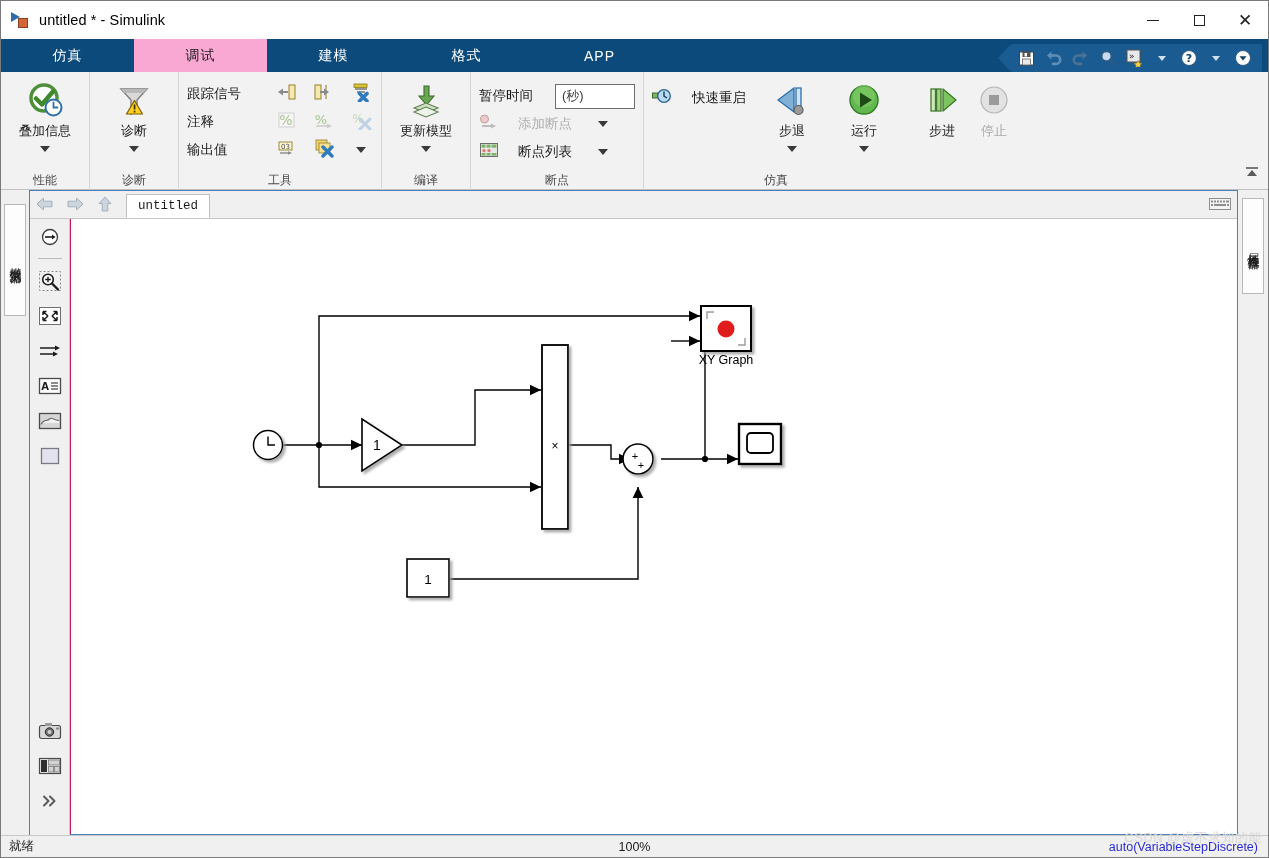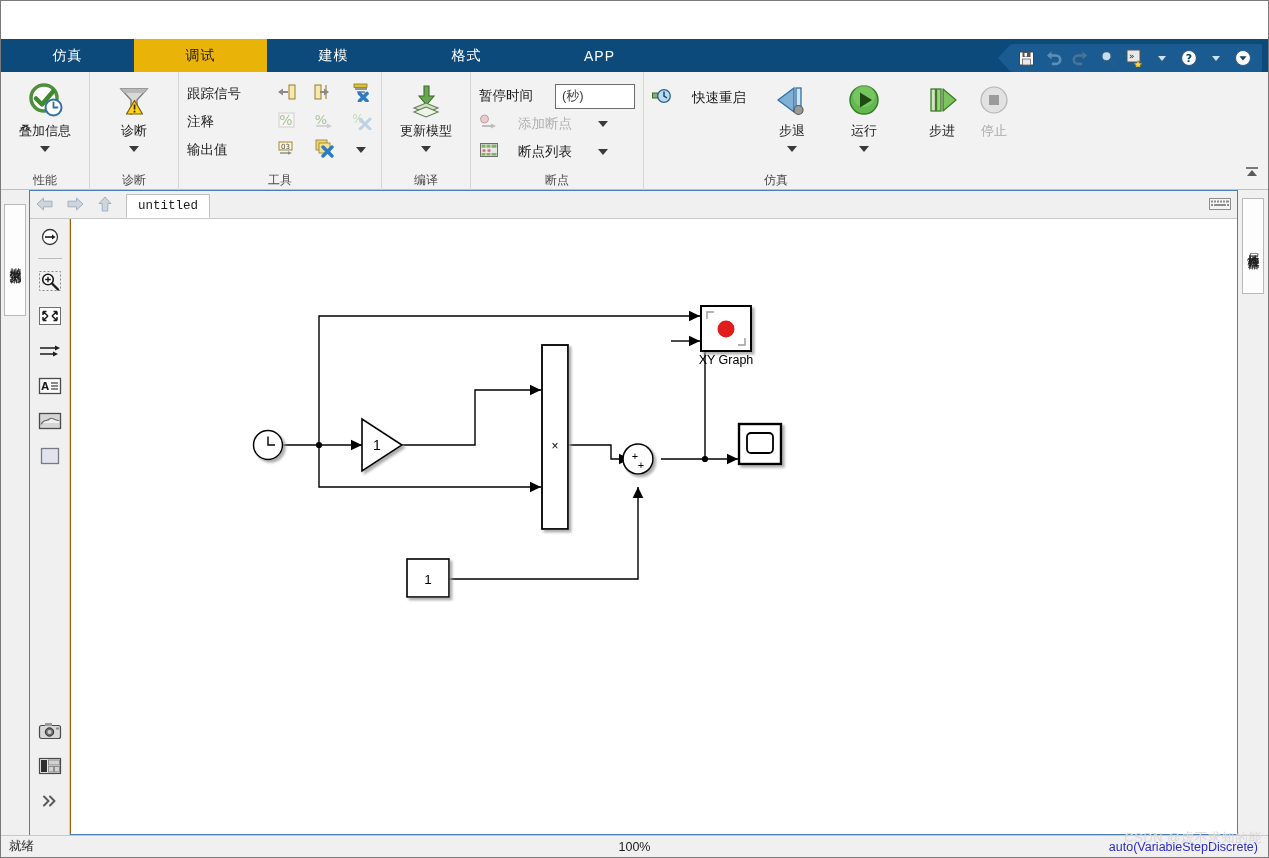--- a/index.html
+++ b/index.html
@@ -41,21 +41,21 @@
 
   
   .tabstrip {
     position: absolute; left: 0; top: 38px; width: 1267px; height: 33px;
     background: #0c4a7c; display: flex; align-items: flex-end;
   }
   .rtab {
     height: 33px; min-width: 133px; display: flex; align-items: center; justify-content: center;
     color: #ffffff; font-size: 14px; letter-spacing: 1px;
   }
-  .rtab.active { background: #eab308; color: #1b1b1b; }
+  .rtab.active { background: #f9a8d4; color: #1b1b1b; }
   .qat {
     margin-left: auto; margin-right: 6px; height: 28px; display: flex; align-items: center;
     background: #1a5c91; border-radius: 2px; padding: 0 6px 0 2px; position: relative;
   }
   .qat:before {
     content:""; position:absolute; left:-13px; top:0; width:0;height:0;
     border-top:14px solid transparent; border-bottom:14px solid transparent; border-right:13px solid #1a5c91;
   }
   .qat-btn { width: 27px; height: 26px; display:flex; align-items:center; justify-content:center; }
   .qat-btn svg { display:block; }
@@ -110,21 +110,21 @@
   }
   .vtab-r {
     position:absolute; left:4px; top:8px; width:22px; height:96px;
     background:#fdfdfd; border:1px solid #b9b9b9;
     display:flex; align-items:center; justify-content:center;
   }
   .vtab-r span { writing-mode: vertical-rl; font-size:12px; color:#1b1b1b; letter-spacing:1px;}
 
   .editor {
     position:absolute; left:28px; top:189px; width:1209px; height:645px;
-    border:1px solid #4b7fb5; background:#a16207;padding-left:40px;
+    border:1px solid #4b7fb5; background:#be185d;padding-left:40px;
   }
   .navbar {
     position:absolute; left:0; top:0; width:100%; height:28px; background:#f0f0f0;
     border-bottom:1px solid #c8c8c8; display:flex; align-items:flex-end;
   }
   .navarrow { width:30px; height:28px; display:flex; align-items:center; justify-content:center; }
   .bctab {
     height:24px; min-width:84px; margin-bottom:0; background:#ffffff;
     border:1px solid #c0c0c0; border-bottom:1px solid #ffffff;
     display:flex; align-items:center; justify-content:center;
@@ -155,20 +155,38 @@
   .watermark {
     position:absolute; right:6px; top:828px; font-size:13px; color:#d9d9d9;
     letter-spacing:0.5px; pointer-events:none; z-index: 50;
   }
 </style>
 </head>
 <body>
 
 <div id="app">
 
+  <div class="titlebar">
+    <div class="title-icon">
+      <span class="tri"></span>
+        <span class="sq"></span>
+    </div>
+    <div class="title-text">untitled * - Simulink</div>
+    <div class="win-buttons">
+      <div class="win-btn">
+          <i class="glyph-min"></i>
+        </div>
+      <div class="win-btn">
+          <i class="glyph-max"></i>
+        </div>
+      <div class="win-btn close">
+          <span class="glyph-close">✕</span>
+        </div>
+    </div>
+  </div>
 
   <div class="tabstrip">
     <div class="rtab">仿真</div>
     <div class="rtab active">调试</div>
     <div class="rtab">建模</div>
     <div class="rtab">格式</div>
     <div class="rtab">APP</div>
 
     <div class="qat">
       <div class="qat-btn">

